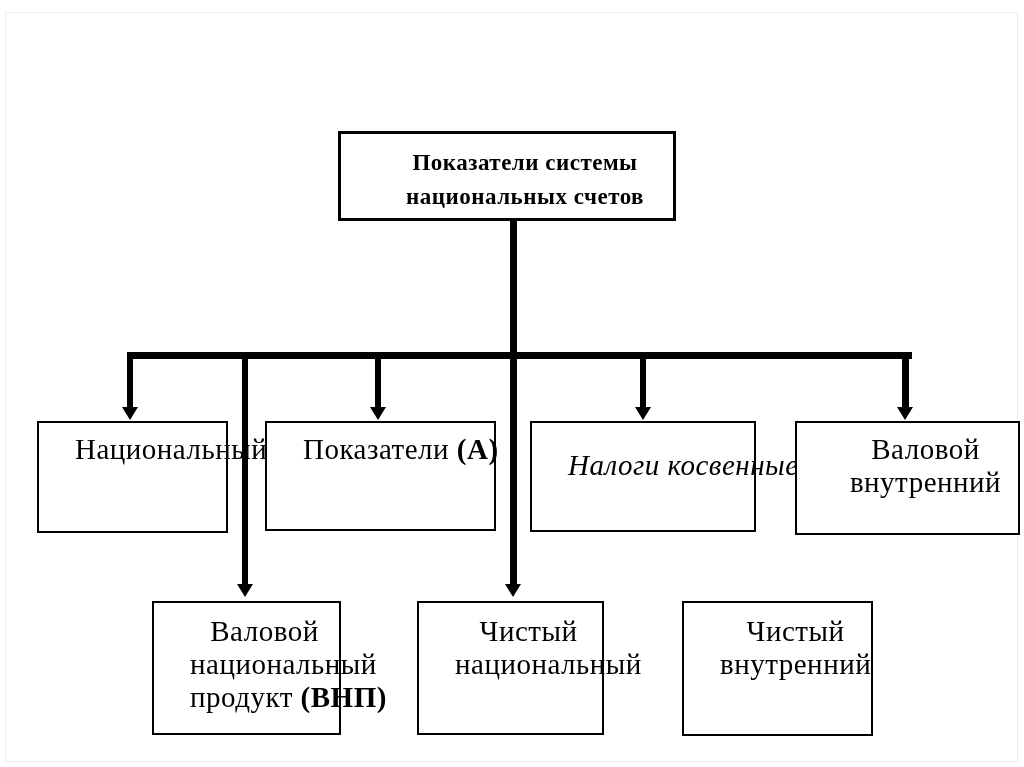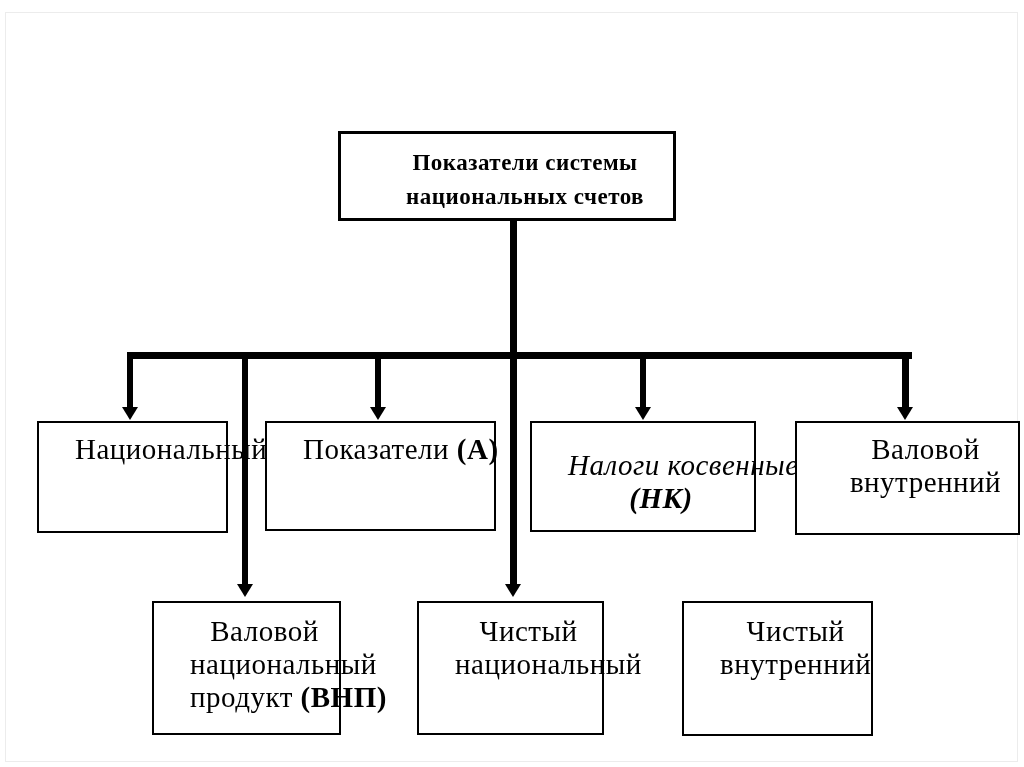--- a/index.html
+++ b/index.html
@@ -96,21 +96,20 @@
 <div class="box" style="left:37px; top:421px; width:191px; height:112px; padding-top:10px;">
   <div class="line"><span>Национальный</span></div>
 </div>
 
 <div class="box" style="left:265px; top:421px; width:231px; height:110px; padding-top:10px;">
   <div class="line"><span>Показатели </span><span class="abbr">(А)</span></div>
 </div>
 
 <div class="box" style="left:530px; top:421px; width:226px; height:111px; padding-top:26px;font-style:italic;">
   <div class="line"><span>Налоги косвенные</span></div>
-  <div class="line"><span class="abbr">(НК)</span></div>
 </div>
 
 <div class="box" style="left:795px; top:421px; width:225px; height:114px; padding-top:10px;">
   <div class="line"><span>Валовой</span></div>
   <div class="line"><span>внутренний</span></div>
 </div>
 
 <div class="box" style="left:152px; top:601px; width:189px; height:134px; padding-top:12px;">
   <div class="line"><span>Валовой</span></div>
   <div class="line"><span>национальный</span></div>

